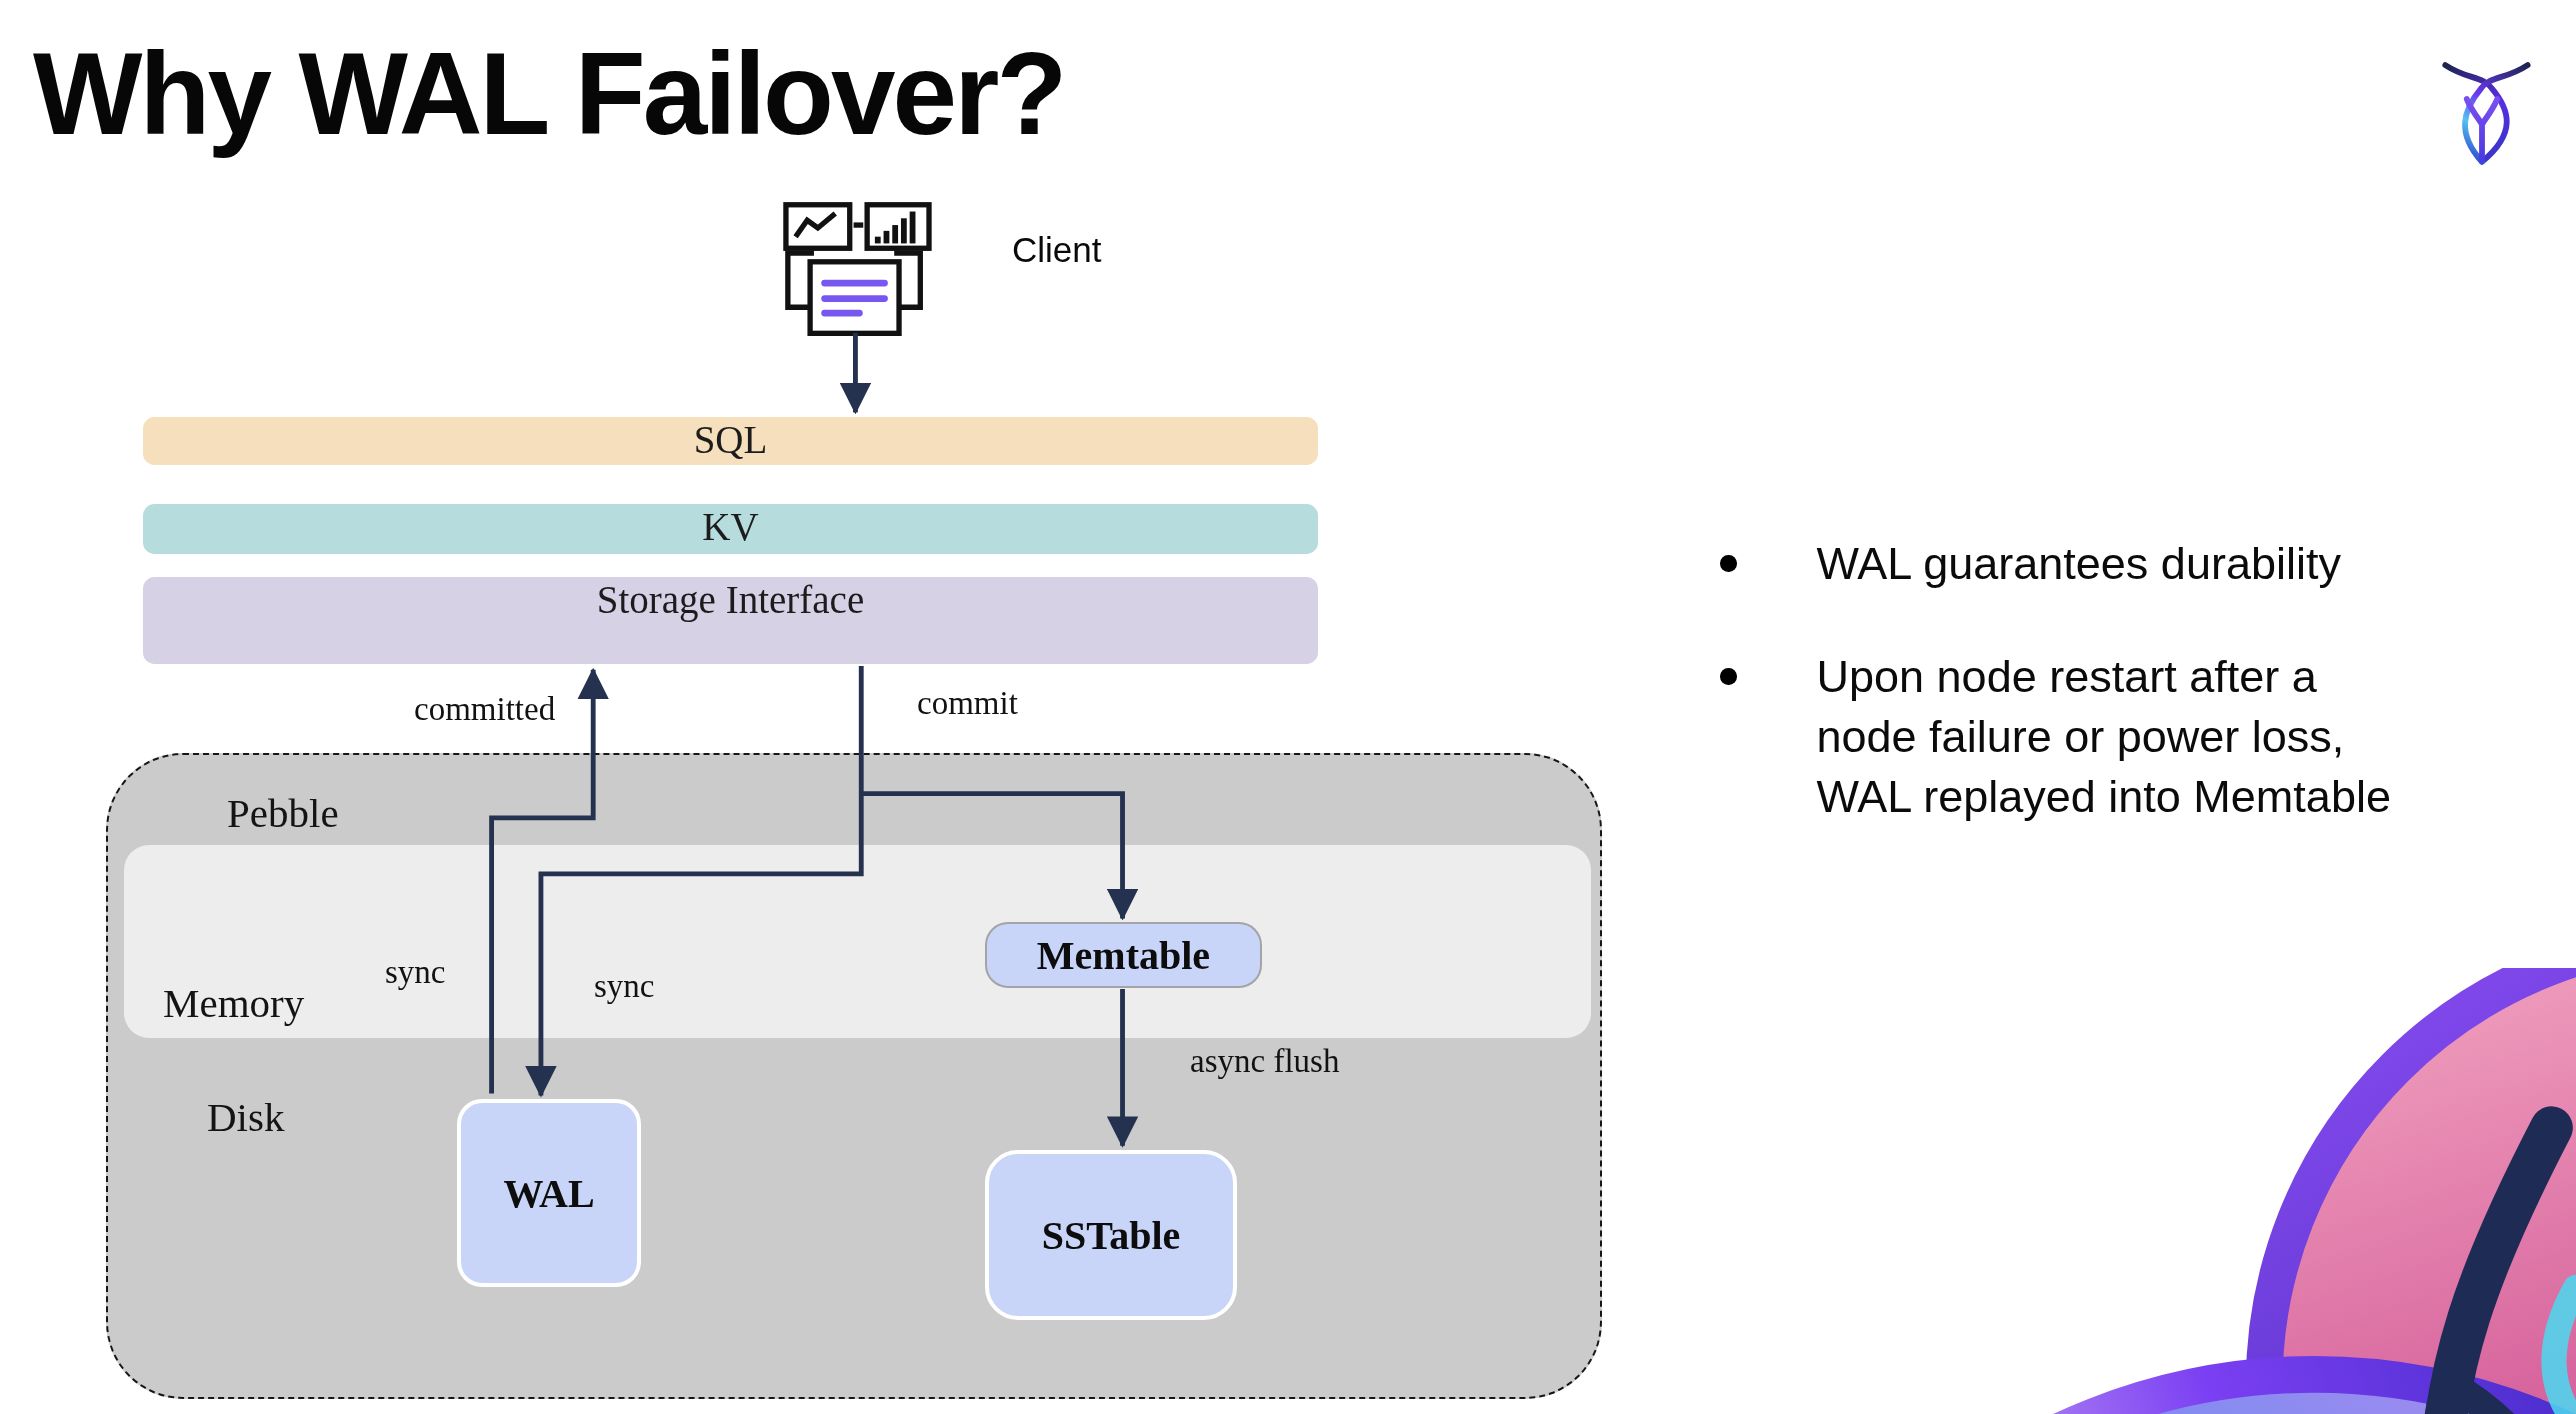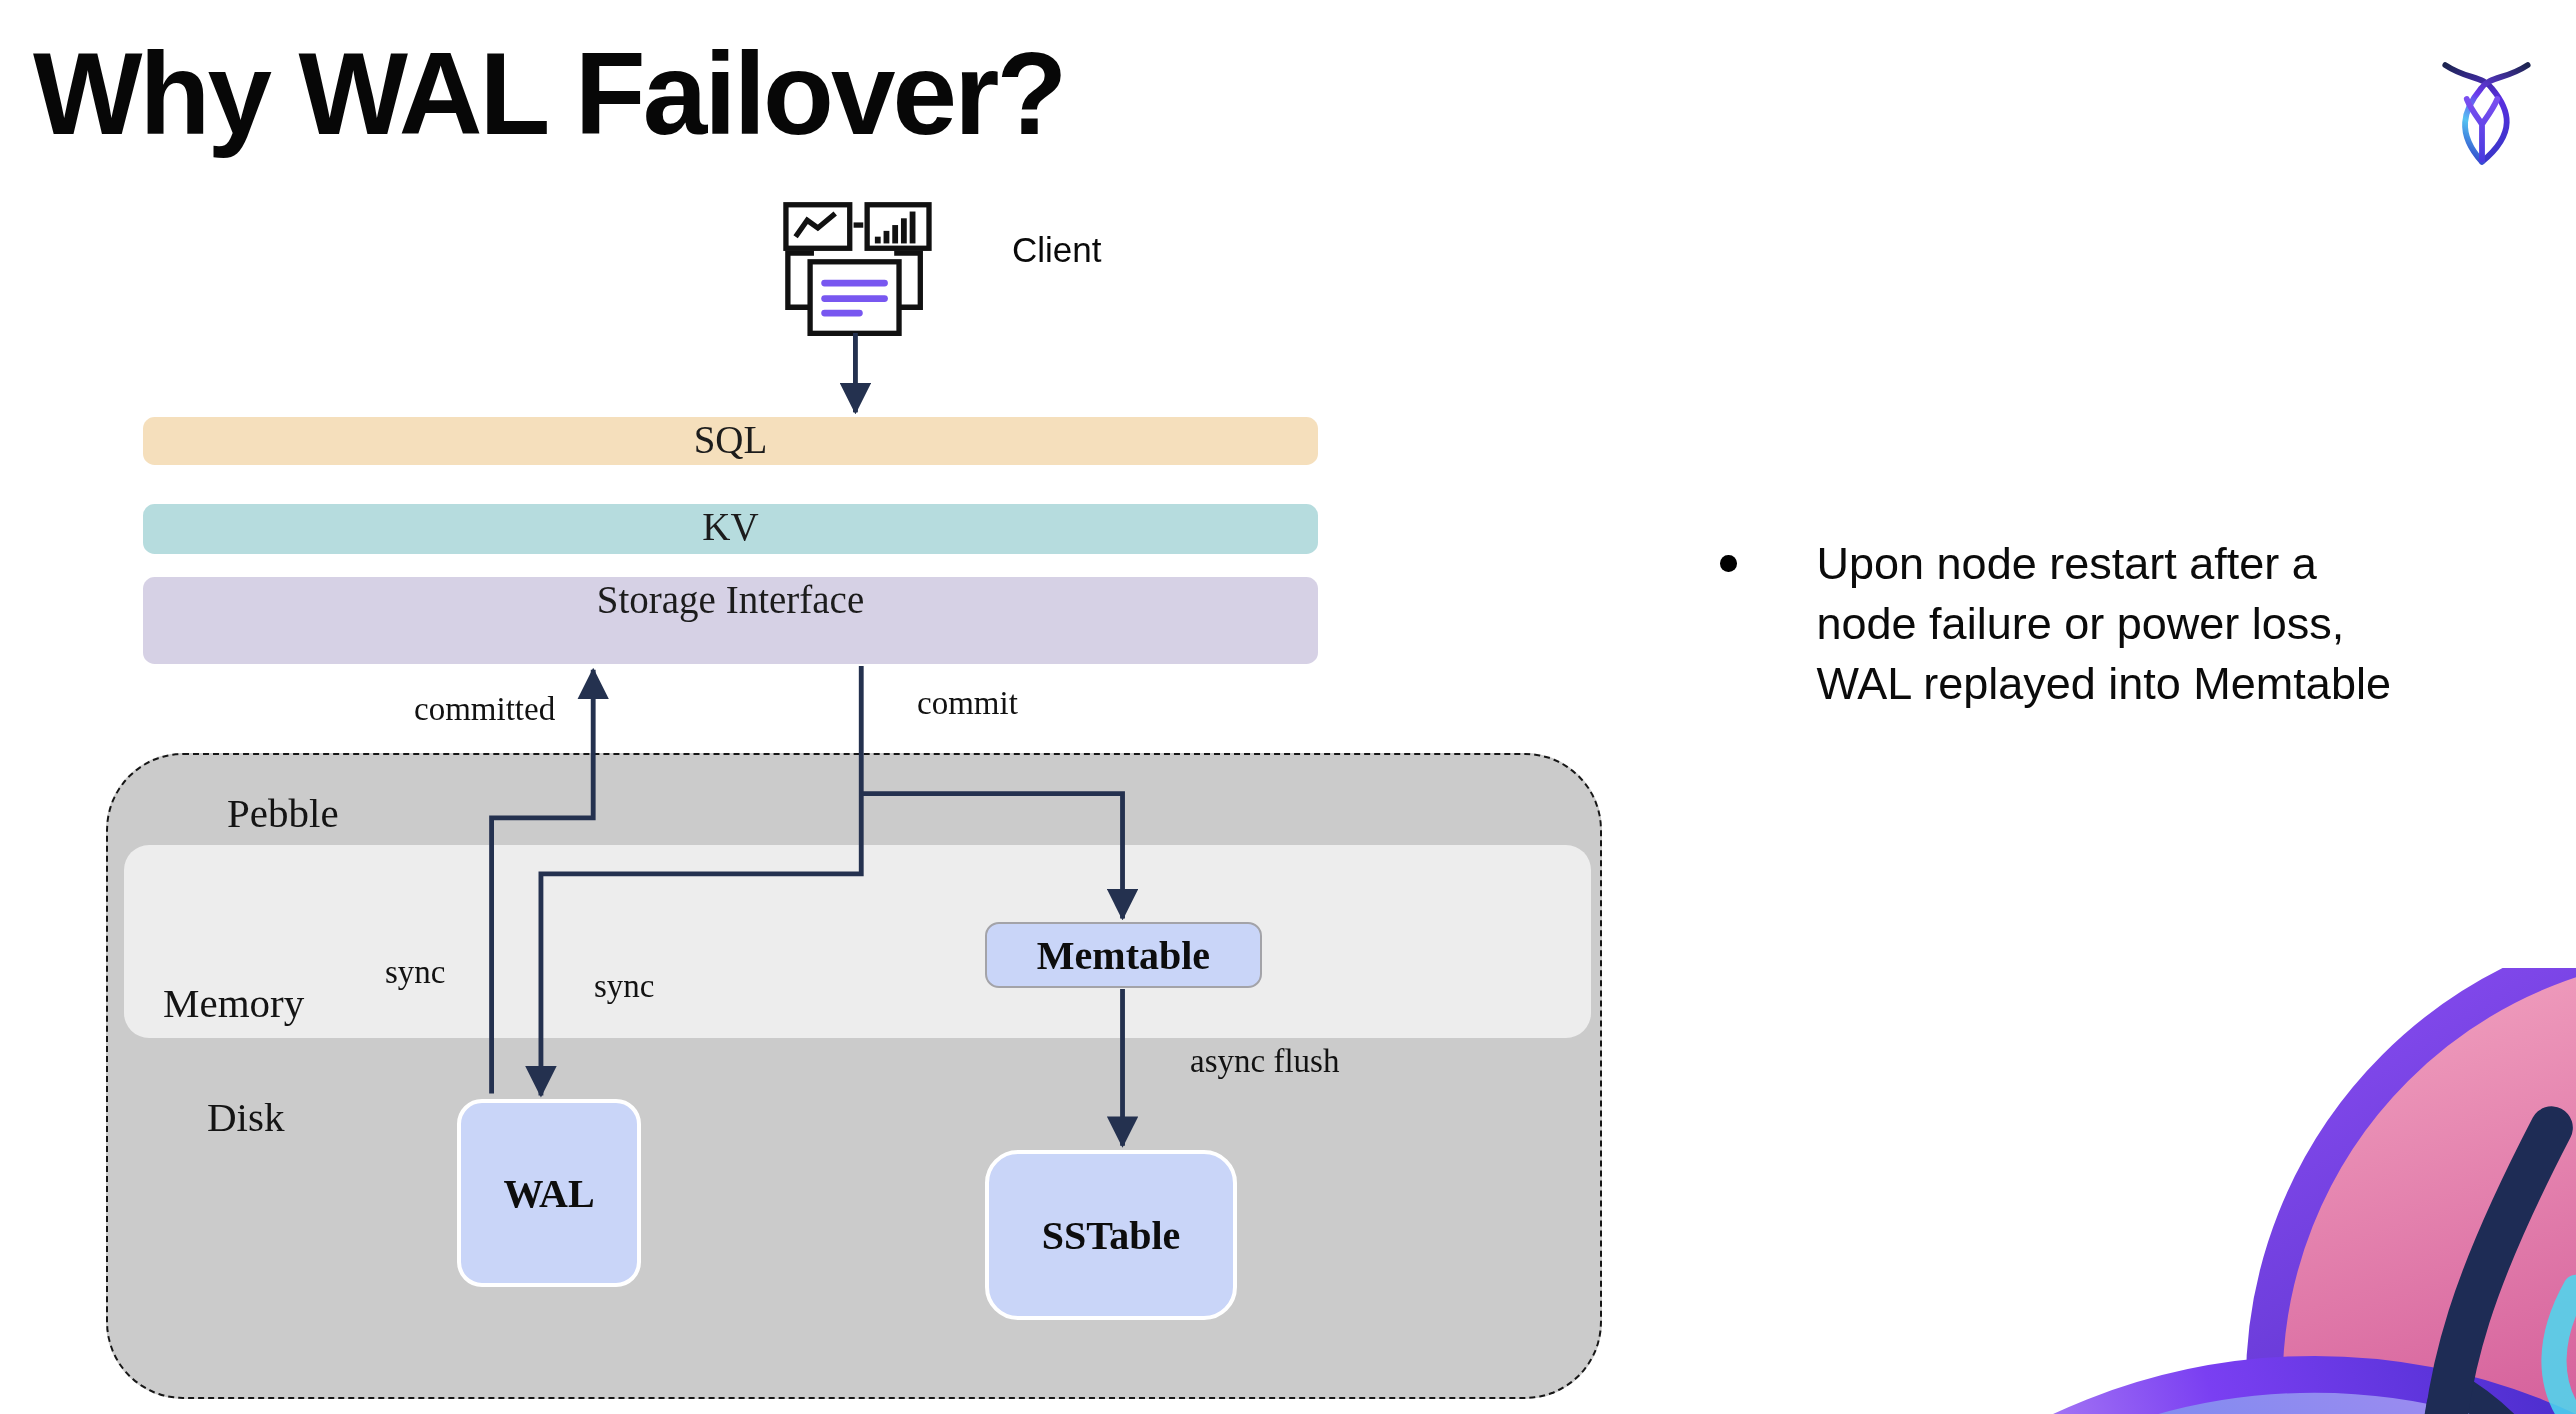--- a/index.html
+++ b/index.html
@@ -17,21 +17,21 @@
   .pebble{left:106px;top:753px;width:1496px;height:646px;background:#cbcbcb;border:2.9px dashed #161616;border-radius:77px;box-sizing:border-box;}
   .memory-band{left:124px;top:845px;width:1467px;height:193px;background:#ededed;border-radius:25px;}
   .region-label{font-family:"Liberation Serif","DejaVu Serif",serif;font-size:41px;color:#141414;}
   .lbl-pebble{left:227px;top:789px;}
   .lbl-memory{left:155px;top:979px;margin-left:8px;}
   .lbl-disk{left:207px;top:1093px;}
   
   .node{background:#c9d5f8;display:flex;align-items:center;justify-content:center;box-sizing:border-box;
         font-family:"Liberation Serif","DejaVu Serif",serif;font-weight:bold;font-size:40px;color:#0d0d0d;}
   .node-wal{left:457px;top:1099px;width:184px;height:188px;border:4.8px solid #ffffff;border-radius:25px;}
-  .node-memtable{left:985px;top:922px;width:277px;height:66px;border:2.9px solid #a3a3a8;border-radius:14px;}
+  .node-memtable{left:985px;top:922px;width:277px;height:66px;border:2.9px solid #a3a3a8;border-radius:23px;}
   .node-sstable{left:985px;top:1150px;width:252px;height:170px;border:4.8px solid #ffffff;border-radius:33px;}
   
   .edge-label{font-size:33px;color:#121212;font-family:Liberation Serif, serif;}
   .lbl-committed{left:414px;top:691px;}
   .lbl-commit{left:917px;top:685px;text-align:center;}
   .lbl-sync1{left:385px;top:954px;}
   .lbl-sync2{left:594px;top:968px;}
   .lbl-async{left:1190px;top:1043px;}
   .lbl-client{left:1012px;top:230px;font-size:35px;}
   
@@ -139,20 +139,26 @@
   <div class="abs edge-label lbl-committed">committed</div>
   <div class="abs edge-label lbl-commit">commit</div>
   <div class="abs edge-label lbl-sync1">sync</div>
   <div class="abs edge-label lbl-sync2">sync</div>
   <div class="abs edge-label lbl-async">async flush</div>
 
   <div class="abs bullets">
     <div class="bullet">
       <div class="dot"></div>
       <div class="lines">
+        <div>WAL guarantees durability</div>
+      </div>
+    </div>
+    <div class="bullet">
+      <div class="dot"></div>
+      <div class="lines">
         <div>Upon node restart after a</div>
         <div>node failure or power loss,</div>
         <div>WAL replayed into Memtable</div>
       </div>
     </div>
   </div>
 
   <svg class="abs" style="left:1995px;top:968px;" width="581" height="447" viewBox="0 0 600 462">
     <defs>
       <linearGradient id="gPink" x1="480" y1="-40" x2="740" y2="760" gradientUnits="userSpaceOnUse">

